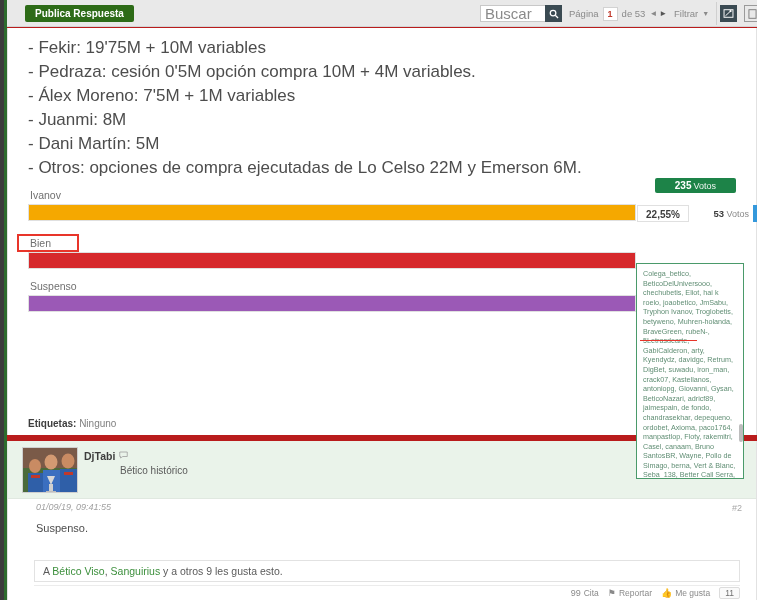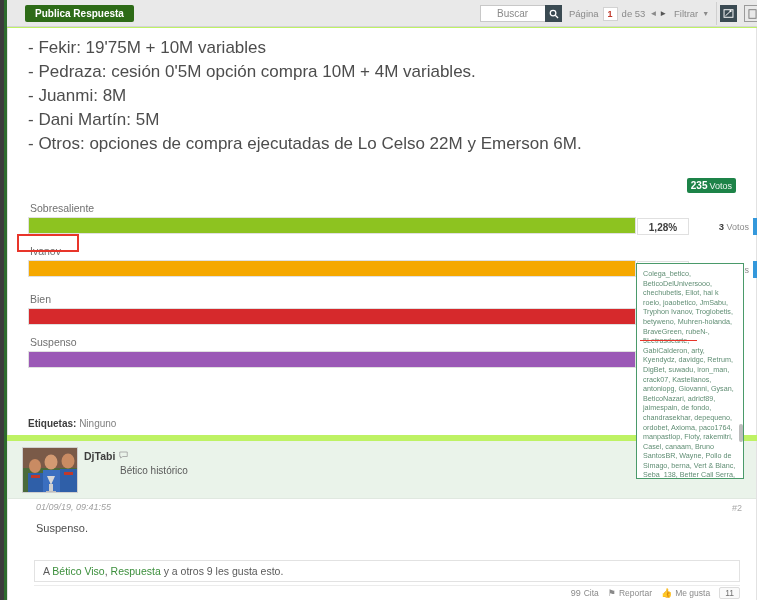--- a/index.html
+++ b/index.html
@@ -6,21 +6,21 @@
   html, body {
     margin: 0; padding: 0;
     width: 767px; height: 600px;
     background: #ffffff;
     font-family: "Liberation Sans", sans-serif;
     overflow: hidden;
   }
   #app {
     position: relative;
     width: 767px; height: 600px;
-    background: #bef264;
+    background: #b91c1c;
   }
 
   
   .edge-left-dark {
     position: absolute; left: 0; top: 0; width: 4px; height: 600px;
     background: #3b3b3b;
   }
   .edge-left-green {
     position: absolute; left: 4px; top: 0; width: 3px; height: 600px;
     background: #2d6b2d;
@@ -51,21 +51,21 @@
     position: absolute; left: 473px; top: 5px;
     width: 82px; height: 17px;
     background: #ffffff;
     border: 1px solid #c8c8c8;
   }
   .search-input {
     position: absolute; left: 0; top: 0;
     width: 100%; height: 100%;
     border: 0; outline: none; background: transparent;
     font-family: "Liberation Sans", sans-serif;
-    font-size: 10px; color: #555; padding: 0 16px;
+    font-size: 15px; color: #555; padding: 0 4px;
   }
   .search-input::placeholder { color: #8a8a8a; }
   .search-btn {
     position: absolute; left: 538px; top: 5px;
     width: 17px; height: 17px;
     background: #3a4a52;
     display: flex; align-items: center; justify-content: center;
     cursor: pointer;
   }
   .search-btn svg { display:block; }
@@ -118,21 +118,21 @@
     line-height: 24px;
     white-space: nowrap;
   }
 
   
   .poll { position: absolute; left: 20px; top: 150px; right: 20px; }
   .votes-badge {
     position: absolute; right: 0px; top: 0px;
     background: #1d8348; color: #fff;
     border-radius: 2px;
-    padding: 2px 4px;
+    padding: 2px 20px;
     font-size: 9px;
   }
   .votes-badge b { font-size: 10px; }
   .votes-badge span { font-weight: normal; opacity: .92; margin-left: 2px; }
 
   .poll-row { position: relative; margin-top: 0; }
   .poll-label {
     font-size: 10.5px; color: #707070;
     padding: 4px 0 3px 2px;
     display: inline-block;
@@ -342,45 +342,32 @@
         <rect x="1" y="1" width="10" height="12"></rect>
       </svg>
     </div>
   </div>
 
   <div class="post1">
 
     <div class="msg-lines">
       <div class="msg-line">- Fekir: 19'75M + 10M variables</div>
       <div class="msg-line">- Pedraza: cesión 0'5M opción compra 10M + 4M variables.</div>
+      <div class="msg-line">- Álex Moreno: 7'5M + 1M variables</div>
       <div class="msg-line">- Juanmi: 8M</div>
       <div class="msg-line">- Dani Martín: 5M</div>
       <div class="msg-line">- Otros: opciones de compra ejecutadas de Lo Celso 22M y Emerson 6M.</div>
     </div>
 
     <div class="poll">
 
       <div class="votes-badge">
         <b>235</b><span>Votos</span>
       </div>
 
-      <div class="poll-row" style="margin-top:20px;">
-        <span class="poll-label">Sobresaliente</span>
-        <div class="poll-track" style="width:608px;">
-          <div class="poll-fill" style="width:100%;background:#8dc320;"></div>
-          <div class="poll-pct" style="left:608px;">1,28%</div>
-          <div class="poll-votes" style="left:664px;"><b>3</b> <span>Votos</span></div>
-          <div class="poll-user-icon" style="left:724px;">
-            <svg width="10" height="10" viewBox="0 0 14 14" fill="#ffffff">
-              <circle cx="7" cy="4" r="2.6"></circle>
-              <path d="M1.8 13 C1.8 9.4 12.2 9.4 12.2 13 Z"></path>
-            </svg>
-          </div>
-        </div>
-      </div>
 
       <div class="poll-row" style="margin-top:7px;">
         <span class="poll-label">Ivanov</span>
         <div class="poll-track" style="width:608px;">
           <div class="poll-fill" style="width:100%;background:#f5a800;"></div>
           <div class="poll-pct" style="left:608px;">22,55%</div>
           <div class="poll-votes" style="left:664px;"><b>53</b> <span>Votos</span></div>
           <div class="poll-user-icon" style="left:724px;">
             <svg width="10" height="10" viewBox="0 0 14 14" fill="#ffffff">
               <circle cx="7" cy="4" r="2.6"></circle>
@@ -458,21 +445,21 @@
     </div>
 
     <div class="timestamp">01/09/19, 09:41:55</div>
     <div class="post-num">#2</div>
 
     <div class="p2line l1">Suspenso.</div>
 
     <div class="likes-box">
       <span>A</span>
       <a>Bético Viso</a><span>,</span>
-      <a>Respuesta</a>
+      <a>Sanguirius</a>
       <span>y a otros 9 les gusta esto.</span>
     </div>
 
     <div class="post2-sep"></div>
 
     <div class="post2-actions">
       <div class="act">
         <span class="glyph">99</span>
         <span>Cita</span>
       </div>

